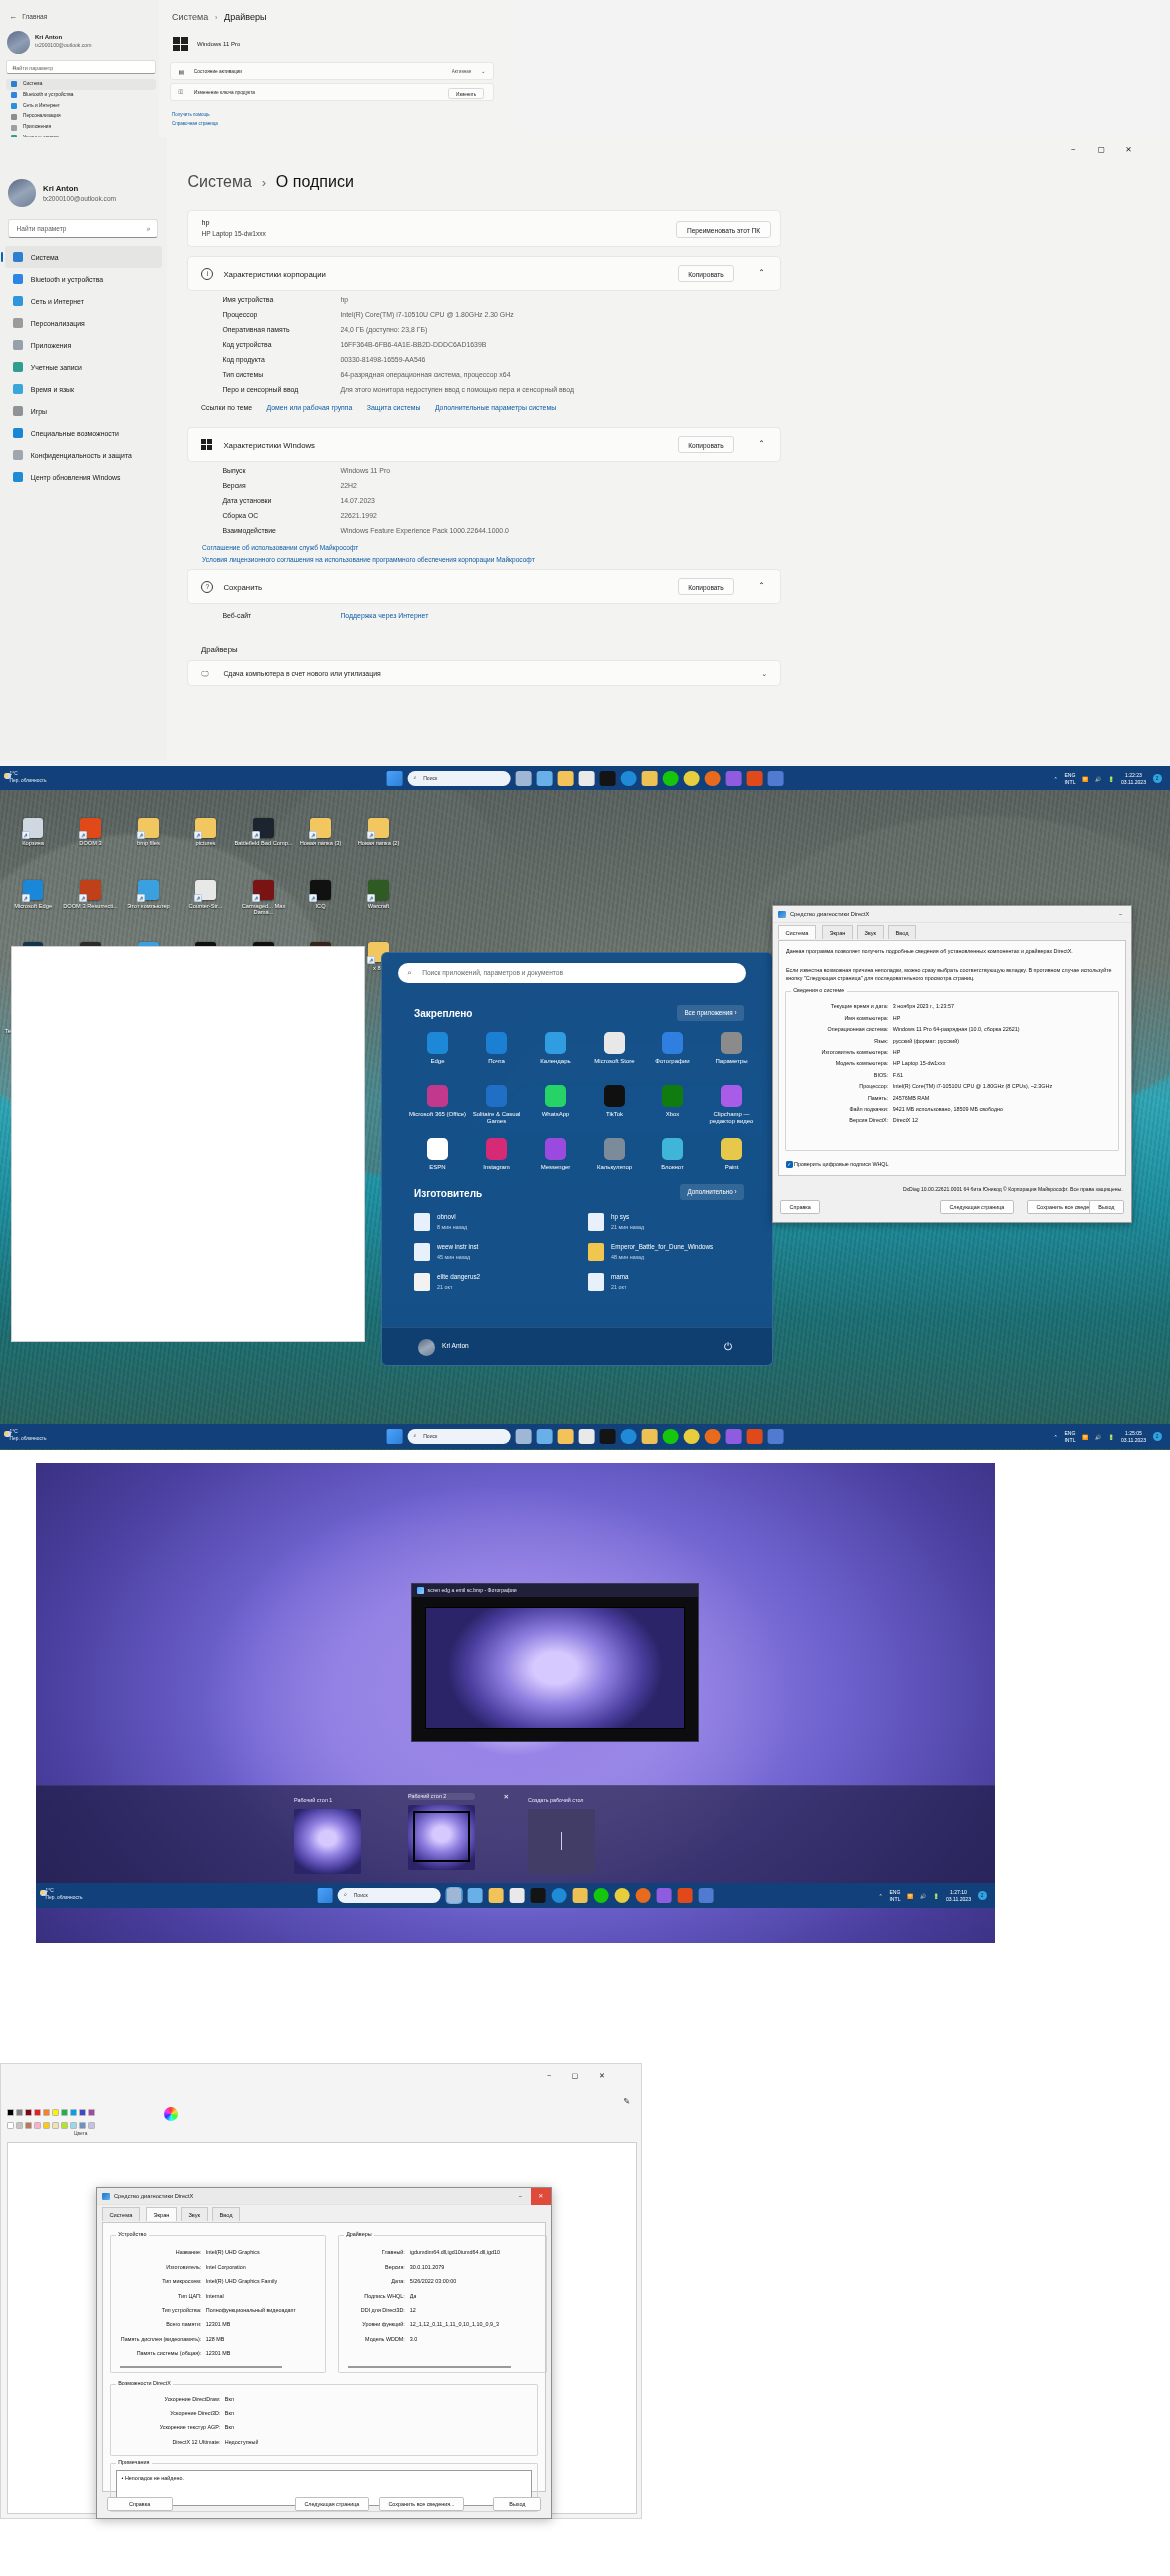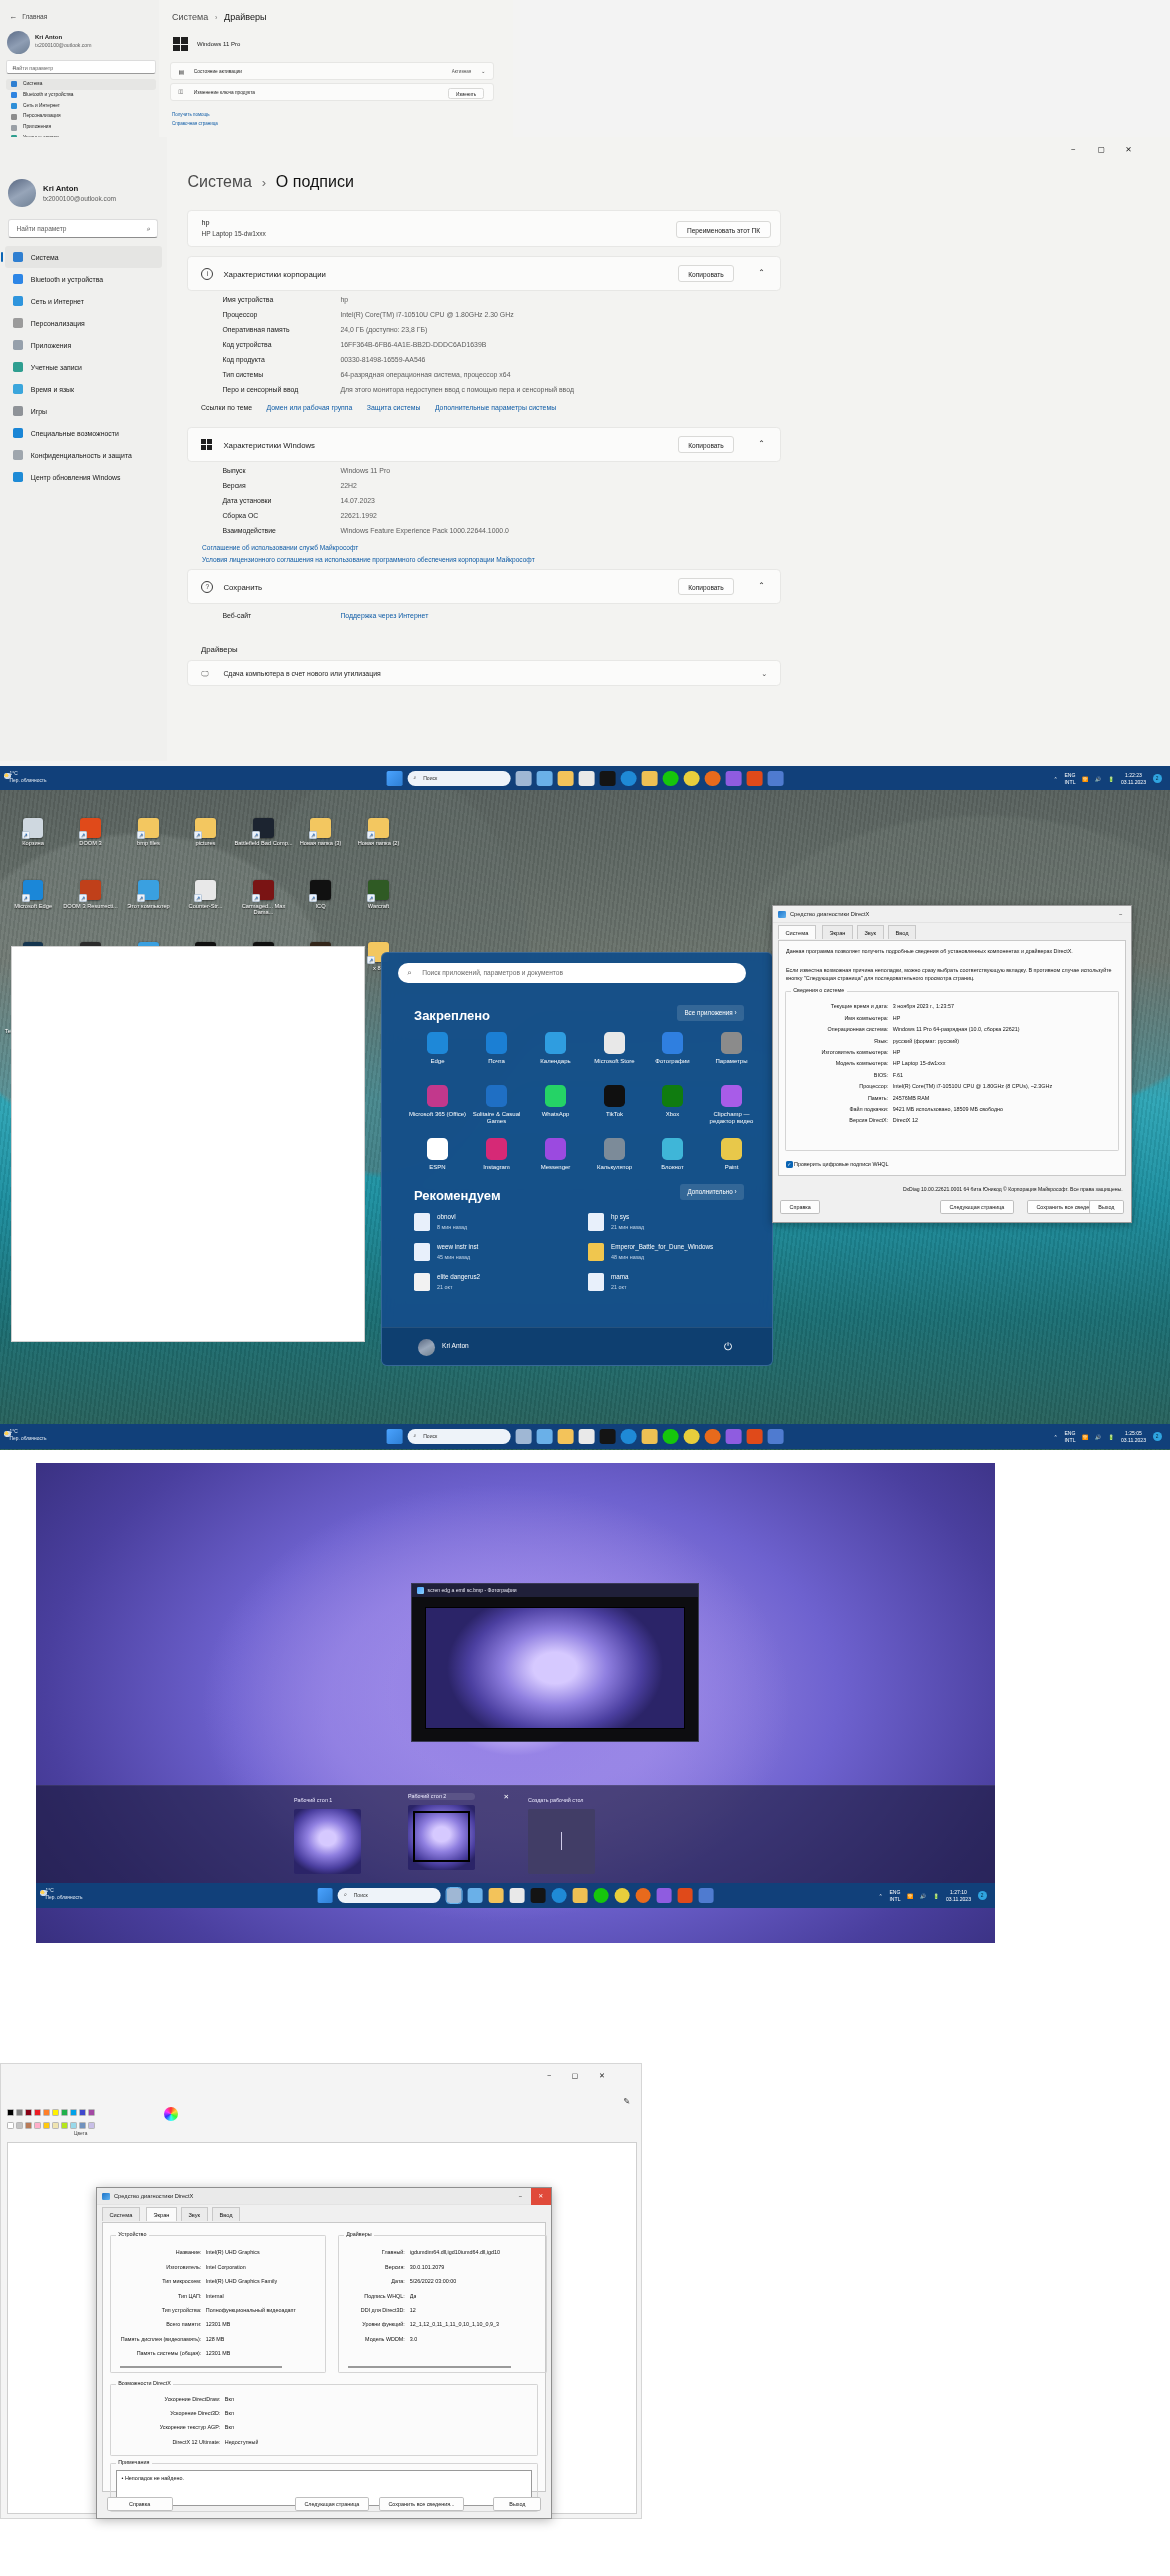--- a/index.html
+++ b/index.html
@@ -137,21 +137,21 @@
     border: 0.6px solid #b9c8d8; border-radius: 1.2px; color: #1565c0; font-size: 5.4px; line-height: 6.6px; }
 
   
   #startmenu { position: absolute; left: 381px; top: 162px; width: 392px; height: 414px;
     background: rgba(21,78,136,.97); border: 0.6px solid rgba(255,255,255,.14); border-radius: 6px;
     backdrop-filter: blur(10.8px); overflow: hidden; }
   #startmenu .smsearch { position: absolute; left: 15.6px; top: 9.6px; width: 348px; height: 20.4px; background: #fff;
     border-radius: 10.8px; }
   #startmenu .smsearch .mag { position: absolute; left: 9.6px; top: 5.4px; font-size: 7.8px; color: #2c2c2c; }
   #startmenu .smsearch .ph { position: absolute; left: 24.6px; top: 6.6px; font-size: 6.6px; color: #6b6b6b; }
-  #startmenu .sec { position: absolute; font-size: 13px; font-weight: bold; color: #fff; }
+  #startmenu .sec { position: absolute; font-size: 10px; font-weight: bold; color: #fff; }
   #startmenu .secbtn { position: absolute; height: 16px; padding: 0 7.8px; line-height: 16px; font-size: 6.3px;
     color: #fff; background: rgba(255,255,255,.13); border-radius: 3px; }
   .pin { position: absolute; width: 59px; text-align: center; color: #fff; font-size: 6px; line-height: 7.2px; }
   .pin .ic { width: 21.6px; height: 21.6px; margin: 0 auto 4.2px; border-radius: 4.8px; position: relative; }
   .rec { position: absolute; width: 162px; height: 26px; }
   .rec .ic { position: absolute; left: 0; top: 2.4px; width: 15.6px; height: 18px; border-radius: 1.8px; }
   .rec .t { position: absolute; left: 23px; top: 2.4px; font-size: 6.3px; color: #fff; }
   .rec .s { position: absolute; left: 23px; top: 12.6px; font-size: 5.4px; color: #c6d6e8; }
   #startmenu .footer { position: absolute; left: 0; right: 0; bottom: 0; height: 38px;
     background: rgba(12,58,104,.75); border-top: 0.6px solid rgba(255,255,255,.10); }
@@ -755,21 +755,21 @@
           <div class="pin" style="left: 261px; top: 185px;">
             <div class="ic" style="background:#3fb6d8"></div>
             <div>Блокнот</div>
           </div>
           <div class="pin" style="left: 320px; top: 185px;">
             <div class="ic" style="background:#e8c84a"></div>
             <div>Paint</div>
           </div>
         </div>
 
-      <div class="sec" style="left:32px;top:235px">Рекомендуем</div>
+      <div class="sec" style="left:32px;top:235px">Изготовитель</div>
       <div class="secbtn" style="right:27.6px;top:231px">
         <span>Дополнительно</span> <span>›</span>
       </div>
       <div id="recs">
           <div class="rec" style="left: 32px; top: 258px;">
             <div class="ic" style="background:#e8f0fb"></div>
             <div class="t">obnovl</div>
             <div class="s">8 мин назад</div>
           </div>
           <div class="rec" style="left: 206px; top: 258px;">

